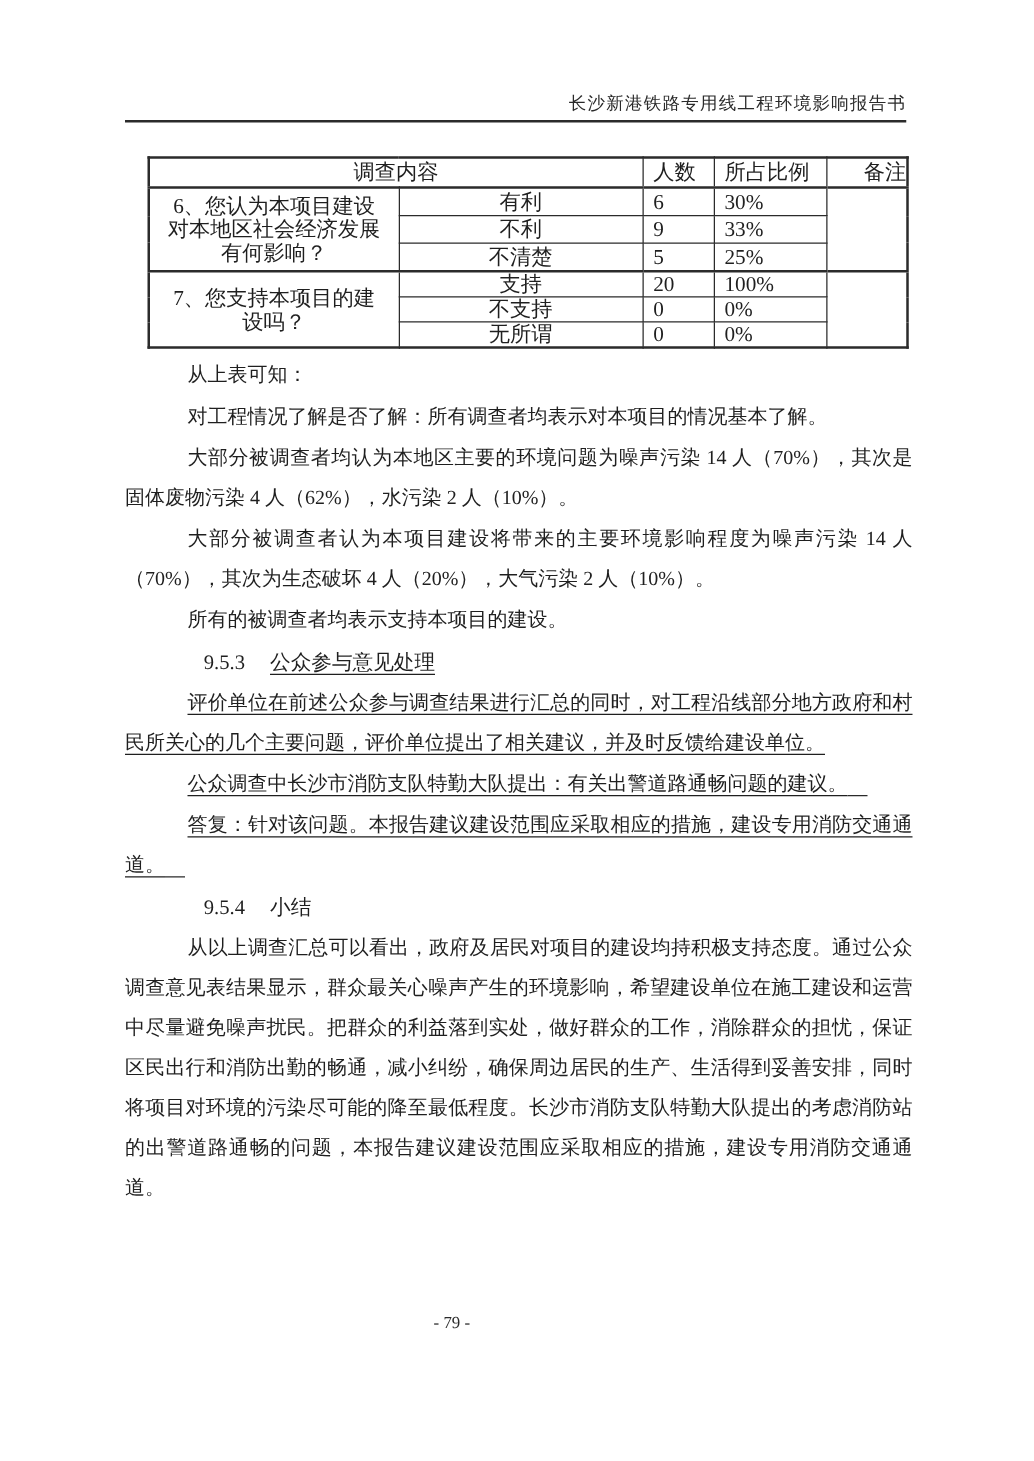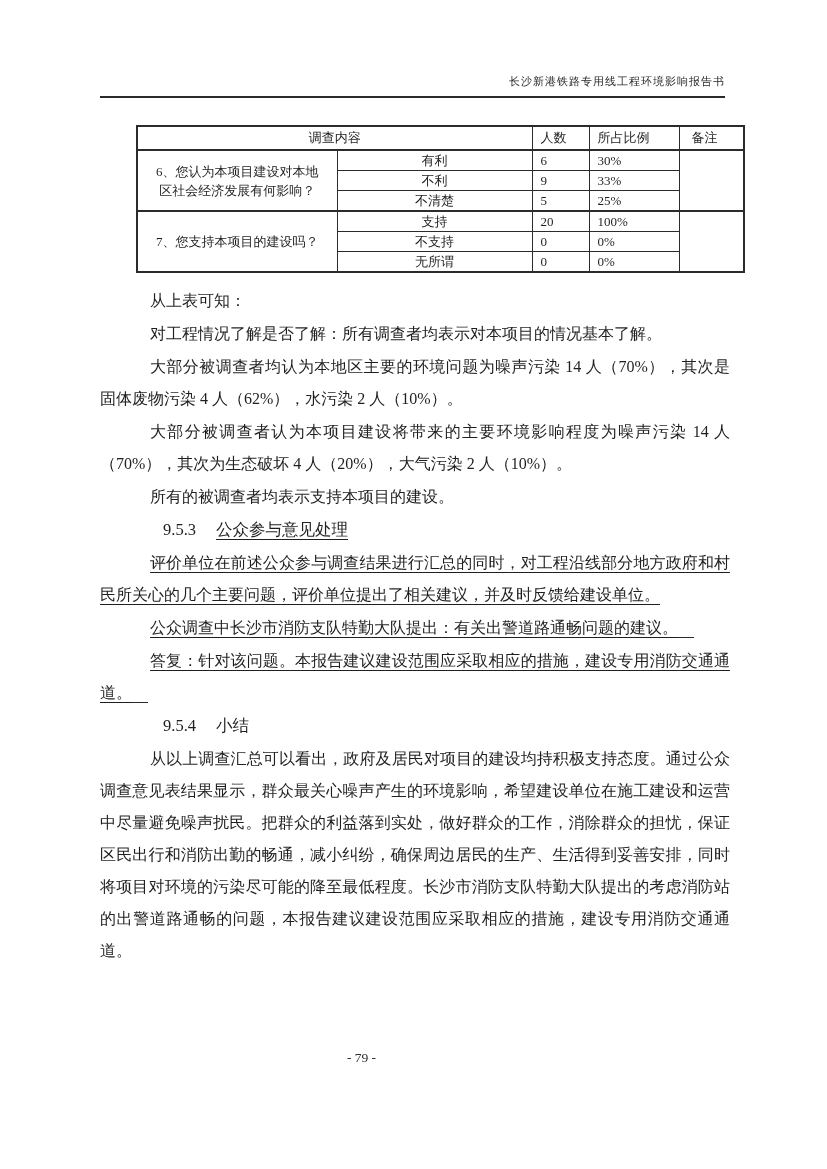--- a/index.html
+++ b/index.html
@@ -9,50 +9,49 @@
     font-family: "Liberation Serif", "DejaVu Serif", serif;
     color: #1f1f1f;
     position: relative;
     overflow: hidden;
   }
   .page { position: absolute; inset: 0; }
 
   
   .header-title {
     position: absolute; top: 74px; left: 100px; width: 625px;
-    text-align: right; font-size: 11px; letter-spacing: 1px; color: #2a2a2a;
+    text-align: right; font-size: 14px; letter-spacing: 1px; color: #2a2a2a;
   }
   .header-rule {
     position: absolute; top: 96px; left: 100px; width: 625px; height: 2px;
     background: #2b2b2b;
   }
 
   
   .survey-table {
     position: absolute; top: 125px; left: 118px; width: 607px;
     border-collapse: collapse; table-layout: fixed;
-    font-size: 13px; color: #1f1f1f;
+    font-size: 17px; color: #1f1f1f;
     border: 2px solid #2b2b2b;
-    margin-left: 18px;
   }
   .survey-table td {
     border: 1px solid #2b2b2b;
     height: 19px; line-height: 19px;
     padding: 0; overflow: hidden;
   }
   .col-q     { width: 200px; }
   .col-opt   { width: 195px; }
   .col-cnt   { width: 57px;  }
   .col-ratio { width: 90px;  }
   .col-note  { width: 65px;  }
   .thead-row td { height: 22px; line-height: 22px; border-bottom-width: 2px; }
   .group-start td { border-top-width: 2px; }
   .cell-center { text-align: center; }
   .cell-left   { text-align: left; padding-left: 8px !important; }
-  .note-head   { text-align: left; padding-left: 12px !important; }
+  .note-head   { text-align: right; padding-left: 12px !important; }
   .q-cell {
     text-align: center; vertical-align: middle;
     line-height: 20px; padding: 4px 14px !important;
   }
 
   
   .content {
     position: absolute; top: 285px; left: 100px; width: 630px;
     font-size: 16px; line-height: 32px; text-align: justify;
   }

